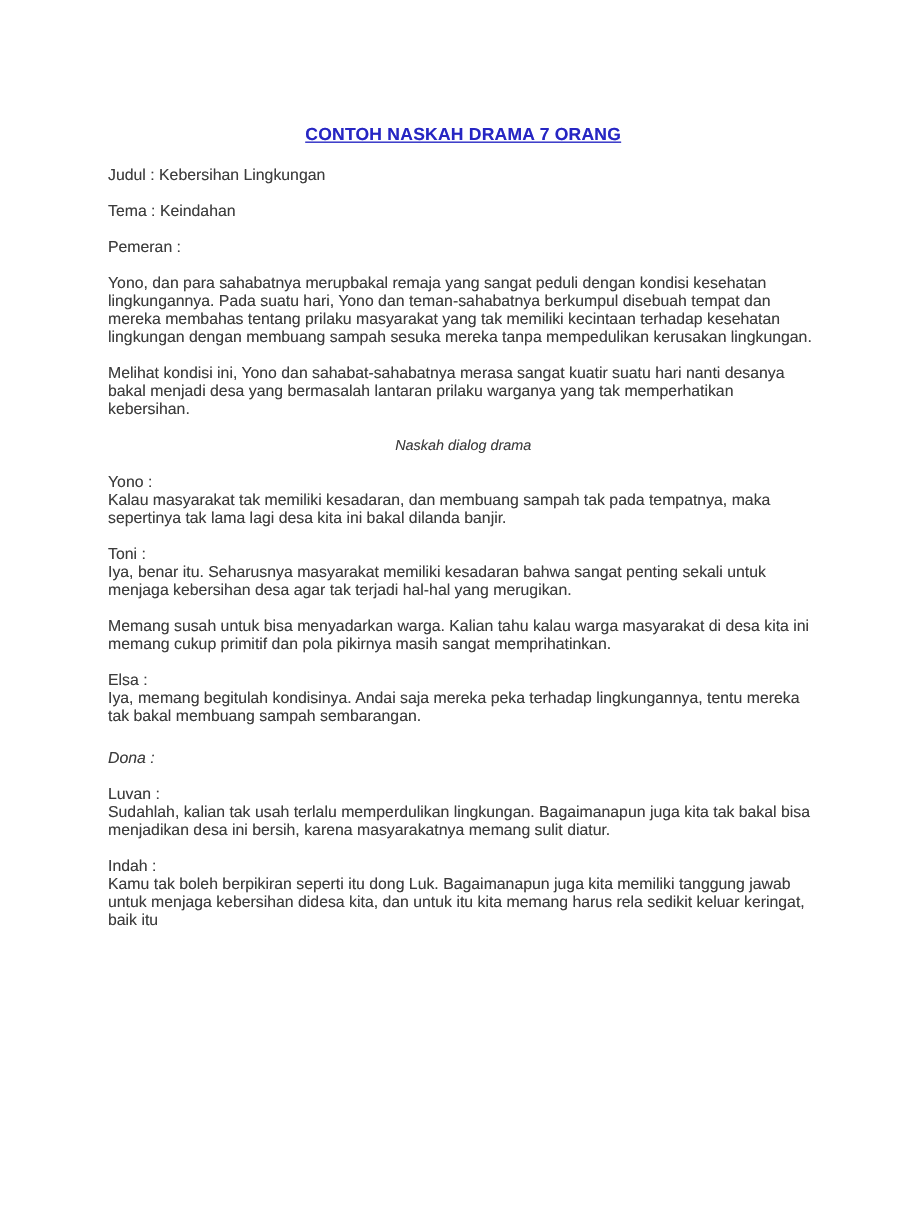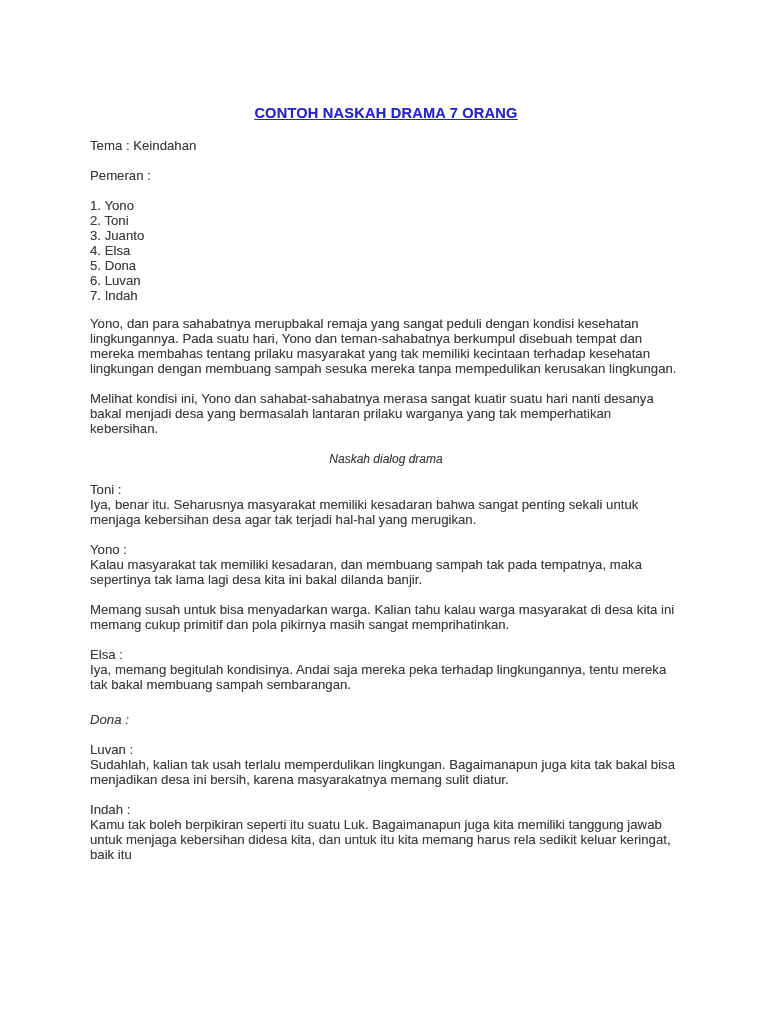--- a/index.html
+++ b/index.html
@@ -48,46 +48,38 @@
   .speaker { height: 15px; }
 </style>
 </head>
 <body>
 
 <div class="page">
   <div class="content">
 
     <h1 class="doc-title">CONTOH NASKAH DRAMA 7 ORANG</h1>
 
+    <p class="meta-line">Judul : Kebersihan Lingkungan</p>
     <p class="meta-line">Tema : Keindahan</p>
     <p class="meta-line">Pemeran :</p>
 
-    <div class="cast-list">
-      <div class="cast-item">1. Yono</div>
-      <div class="cast-item">2. Toni</div>
-      <div class="cast-item">3. Juanto</div>
-      <div class="cast-item">4. Elsa</div>
-      <div class="cast-item">5. Dona</div>
-      <div class="cast-item">6. Luvan</div>
-      <div class="cast-item">7. Indah</div>
-    </div>
 
     <p class="para">Yono, dan para sahabatnya merupbakal remaja yang sangat peduli dengan kondisi kesehatan lingkungannya. Pada suatu hari, Yono dan teman-sahabatnya berkumpul disebuah tempat dan mereka membahas tentang prilaku masyarakat yang tak memiliki kecintaan terhadap kesehatan lingkungan dengan membuang sampah sesuka mereka tanpa mempedulikan kerusakan lingkungan.</p>
     <p class="para">Melihat kondisi ini, Yono dan sahabat-sahabatnya merasa sangat kuatir suatu hari nanti desanya bakal menjadi desa yang bermasalah lantaran prilaku warganya yang tak memperhatikan kebersihan.</p>
 
     <p class="dialog-heading">Naskah dialog drama</p>
 
     <div class="dialog-block">
-      <div class="speaker">Toni :</div>
-      <div class="dialog-text">Iya, benar itu. Seharusnya masyarakat memiliki kesadaran bahwa sangat penting sekali untuk menjaga kebersihan desa agar tak terjadi hal-hal yang merugikan.</div>
+      <div class="speaker">Yono :</div>
+      <div class="dialog-text">Kalau masyarakat tak memiliki kesadaran, dan membuang sampah tak pada tempatnya, maka sepertinya tak lama lagi desa kita ini bakal dilanda banjir.</div>
     </div>
 
     <div class="dialog-block">
-      <div class="speaker">Yono :</div>
-      <div class="dialog-text">Kalau masyarakat tak memiliki kesadaran, dan membuang sampah tak pada tempatnya, maka sepertinya tak lama lagi desa kita ini bakal dilanda banjir.</div>
+      <div class="speaker">Toni :</div>
+      <div class="dialog-text">Iya, benar itu. Seharusnya masyarakat memiliki kesadaran bahwa sangat penting sekali untuk menjaga kebersihan desa agar tak terjadi hal-hal yang merugikan.</div>
     </div>
 
     <div class="dialog-block">
       <div class="dialog-text">Memang susah untuk bisa menyadarkan warga. Kalian tahu kalau warga masyarakat di desa kita ini memang cukup primitif dan pola pikirnya masih sangat memprihatinkan.</div>
     </div>
 
     <div class="dialog-block">
       <div class="speaker">Elsa :</div>
       <div class="dialog-text">Iya, memang begitulah kondisinya. Andai saja mereka peka terhadap lingkungannya, tentu mereka tak bakal membuang sampah sembarangan.</div>
     </div>
@@ -96,17 +88,17 @@
       <div class="speaker">Dona :</div>
     </div>
 
     <div class="dialog-block">
       <div class="speaker">Luvan :</div>
       <div class="dialog-text">Sudahlah, kalian tak usah terlalu memperdulikan lingkungan. Bagaimanapun juga kita tak bakal bisa menjadikan desa ini bersih, karena masyarakatnya memang sulit diatur.</div>
     </div>
 
     <div class="dialog-block">
       <div class="speaker">Indah :</div>
-      <div class="dialog-text">Kamu tak boleh berpikiran seperti itu suatu Luk. Bagaimanapun juga kita memiliki tanggung jawab untuk menjaga kebersihan didesa kita, dan untuk itu kita memang harus rela sedikit keluar keringat, baik itu</div>
+      <div class="dialog-text">Kamu tak boleh berpikiran seperti itu dong Luk. Bagaimanapun juga kita memiliki tanggung jawab untuk menjaga kebersihan didesa kita, dan untuk itu kita memang harus rela sedikit keluar keringat, baik itu</div>
     </div>
 
   </div>
 </div>
 
 </body></html>

